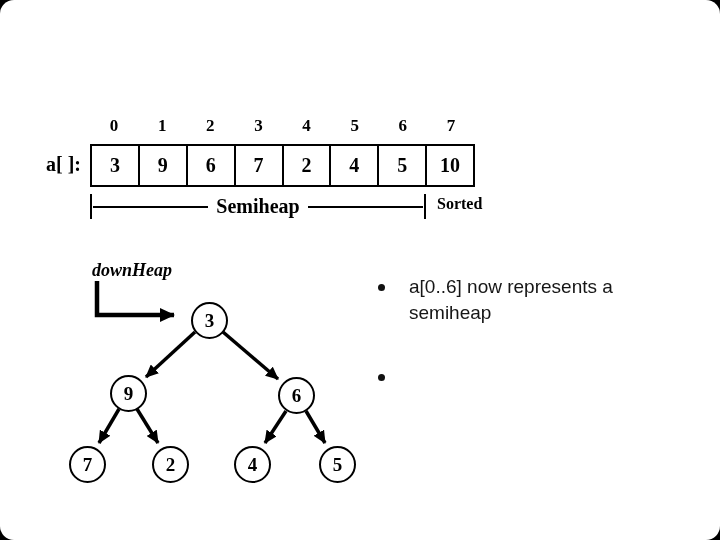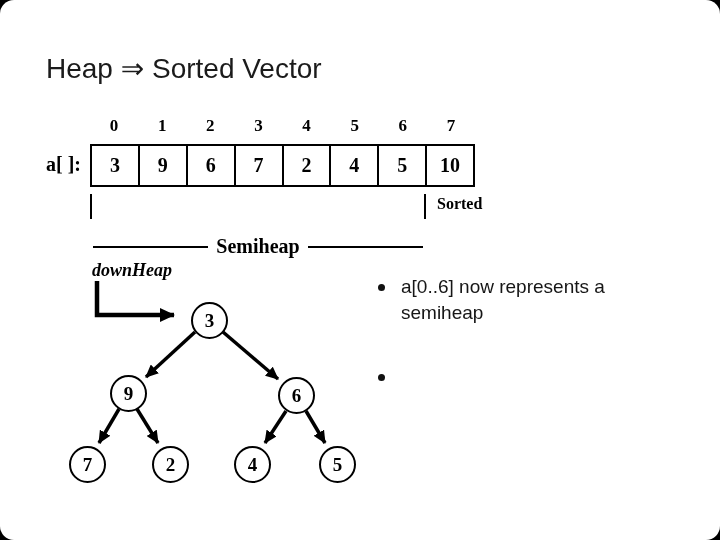--- a/index.html
+++ b/index.html
@@ -23,51 +23,50 @@
     display:flex;border:2px solid #000;background:#fff;
   }
   .grid .cell{
     flex:1;display:flex;align-items:center;justify-content:center;
     border-right:2px solid #000;
     font-family:"Liberation Serif",serif;font-weight:700;font-size:20px;
   }
   .grid .cell:last-child{border-right:none;border-radius:14px;}
   
   .brace{left:90px;top:194px;width:336px;height:25px;}
-  .brace .row{display:flex;align-items:center;height:25px;padding:0 3px;box-sizing:border-box;gap:8px;margin-top:40px;}
+  .brace .row{display:flex;align-items:center;height:25px;padding:0 3px;box-sizing:border-box;gap:8px;}
   .brace .hline{flex:1;height:2px;background:#000;}
   .brace .word{font-family:"Liberation Serif",serif;font-weight:700;font-size:20px;line-height:25px;white-space:nowrap;}
   .tick{position:absolute;top:0;width:2px;height:25px;background:#000;}
   .tick.l{left:0;}
   .tick.r{right:0;}
   .sorted{left:437px;top:195px;font-family:"Liberation Serif",serif;font-weight:700;font-size:16px;white-space:nowrap;}
   
   .dh{left:47px;top:260px;font-family:"Liberation Serif",serif;font-weight:700;font-style:italic;font-size:18px;margin-left:45px;}
   
   svg.edges{left:0;top:0;pointer-events:none;}
   .node{
     width:37px;height:37px;border:2px solid #000;border-radius:50%;
     box-sizing:border-box;background:#fff;
     display:flex;align-items:center;justify-content:center;
     font-family:"Liberation Serif",serif;font-weight:700;font-size:19px;
   }
   .n3{left:191px;top:302px;} .n9{left:110px;top:375px;} .n6{left:278px;top:377px;}
   .n7{left:69px;top:446px;}  .n2{left:152px;top:446px;} .n4{left:234px;top:446px;} .n5{left:319px;top:446px;}
   
-  .bullet{display:flex;gap:16px;width:300px;}
+  .bullet{display:flex;gap:24px;width:300px;}
   .b1{left:378px;top:274px;} .b2{left:378px;top:364px;}
   .dot{flex:none;width:7px;height:7px;border-radius:50%;background:#111;margin-top:10px;}
   .btext{font-size:19px;line-height:26px;color:#161616;width:262px;}
 </style>
 </head>
 <body>
 
 <div id="slide">
 
-  <div class="abs title">Heap ⇒ Sorted Vector</div>
 
   <div class="abs idx-row">
     <span>0</span>
     <span>1</span>
     <span>2</span>
     <span>3</span>
     <span>4</span>
     <span>5</span>
     <span>6</span>
     <span>7</span>

